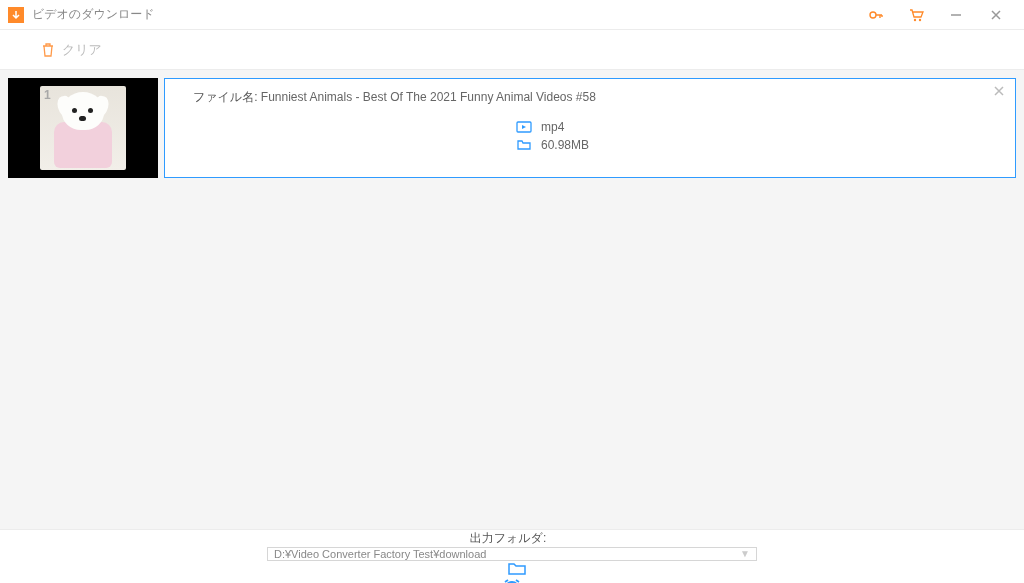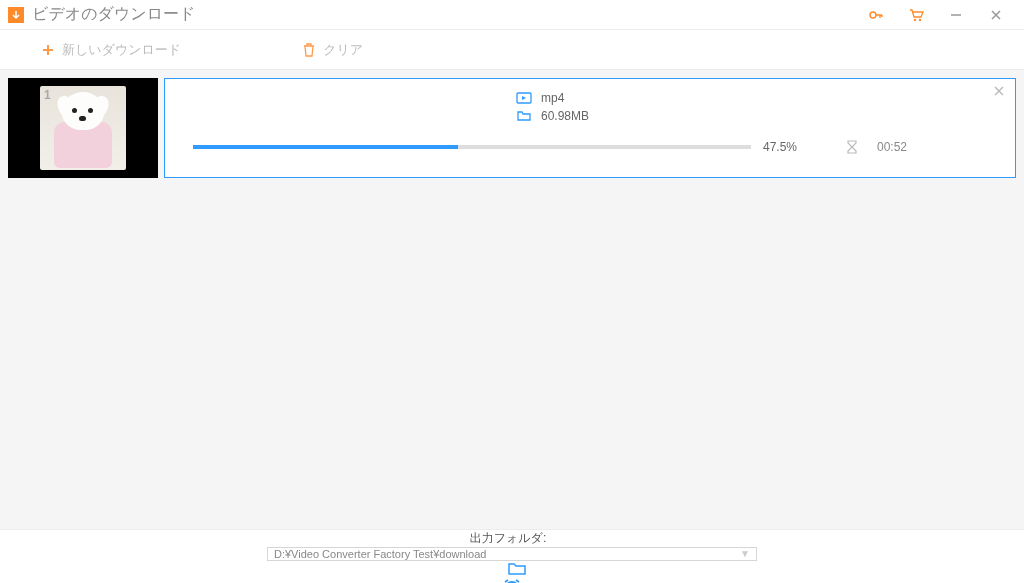--- a/index.html
+++ b/index.html
@@ -1,19 +1,19 @@
 <!DOCTYPE html>
 <html><head>
 <meta charset="utf-8">
 <style>
   * { box-sizing: border-box; margin: 0; padding: 0; }
   html, body { width: 1024px; height: 583px; font-family: "Segoe UI", Arial, sans-serif; background: #fff; overflow: hidden; }
   .titlebar { height: 30px; display: flex; align-items: center; padding: 0 8px; border-bottom: 1px solid #ececec; }
   .titlebar .logo { width: 16px; height: 16px; background: #ff8a2a; display: flex; align-items: center; justify-content: center; margin-right: 8px; }
-  .titlebar .title { font-size: 16px; color: #888; flex: 0 0 auto; }
+  .titlebar .title { font-size: 12px; color: #888; flex: 0 0 auto; }
   .titlebar .spacer { flex: 1; }
   .titlebar .tb-btn { width: 40px; height: 30px; display: flex; align-items: center; justify-content: center; color: #ff8a2a; cursor: pointer; }
   .titlebar .tb-btn.gray { color: #999; }
   .toolbar { height: 40px; display: flex; align-items: center; padding: 0 40px; border-bottom: 1px solid #ececec; }
   .toolbar .tbtn { display: flex; align-items: center; font-size: 13px; color: #bbb; margin-right: 120px; cursor: pointer; }
   .toolbar .tbtn .ic { width: 16px; height: 16px; margin-right: 6px; display: flex; align-items: center; justify-content: center; color: #ff9a4a; }
   .content { position: absolute; top: 70px; bottom: 54px; left: 0; right: 0; background: #f5f5f5; padding: 8px; }
   .item { display: flex; height: 100px; }
   .thumb { width: 150px; height: 100px; background: #000; position: relative; }
   .thumb .pic { position: absolute; left: 32px; top: 8px; width: 86px; height: 84px; background: linear-gradient(180deg, #e8e4dc 0%, #f2efe9 100%); border-radius: 2px; overflow: hidden; }
@@ -80,28 +80,20 @@
   <div class="tb-btn gray">
     <svg width="14" height="14" viewBox="0 0 14 14">
         <path d="M3 3 L11 11 M11 3 L3 11" stroke="#999" stroke-width="1.5"></path>
       </svg>
   </div>
 </div>
 
 <div class="toolbar">
   <div class="tbtn">
     <span class="ic">
-      <svg width="14" height="14" viewBox="0 0 14 14">
-          <path d="M7 2 L7 12 M2 7 L12 7" stroke="#ff9a4a" stroke-width="2"></path>
-        </svg>
-    </span>
-    <span>新しいダウンロード</span>
-  </div>
-  <div class="tbtn">
-    <span class="ic">
       <svg width="12" height="14" viewBox="0 0 12 14">
           <path d="M1 3 L11 3 M4 3 L4 1 L8 1 L8 3 M2 3 L3 13 L9 13 L10 3" stroke="#ff9a4a" stroke-width="1.3" fill="none"></path>
         </svg>
     </span>
     <span>クリア</span>
   </div>
 </div>
 
 <div class="content">
   <div class="item">
@@ -116,50 +108,42 @@
           <div class="nose"></div>
       </div>
       <div class="idx">1</div>
     </div>
     <div class="card">
       <div class="close">
         <svg width="12" height="12" viewBox="0 0 12 12">
             <path d="M2 2 L10 10 M10 2 L2 10" stroke="#bbb" stroke-width="1.5"></path>
           </svg>
       </div>
+      <div class="fname">
+        <span class="lab">ファイル名:</span>
+        <span>Funniest Animals - Best Of The 2021 Funny Animal Videos #58</span>
+      </div>
       <div class="metarow">
         <div class="meta">
           <span class="ic">
             <svg width="16" height="16" viewBox="0 0 16 16">
                 <rect x="1" y="3" width="14" height="10" rx="1" stroke="#2f9bff" stroke-width="1.3" fill="none"></rect>
                 <path d="M6 6 L10 8 L6 10 Z" fill="#2f9bff"></path>
               </svg>
           </span>
           <span>mp4</span>
         </div>
         <div class="meta">
           <span class="ic">
             <svg width="16" height="16" viewBox="0 0 16 16">
                 <path d="M2 4 L6 4 L7 6 L14 6 L14 12 L2 12 Z" stroke="#2f9bff" stroke-width="1.3" fill="none"></path>
               </svg>
           </span>
           <span>60.98MB</span>
         </div>
-      </div>
-      <div class="progrow">
-        <div class="bar">
-          <div class="fill" style="width:47.5%"></div>
-        </div>
-        <div class="pct">47.5%</div>
-        <span class="eta-ic">
-          <svg width="14" height="16" viewBox="0 0 14 16">
-              <path d="M3 2 L11 2 L11 4 L7 8 L11 12 L11 14 L3 14 L3 12 L7 8 L3 4 Z" stroke="#bbb" stroke-width="1.2" fill="none"></path>
-            </svg>
-        </span>
-        <span class="eta">00:52</span>
       </div>
     </div>
   </div>
 </div>
 
 <div class="bottombar">
   <span class="lab">出力フォルダ:</span>
   <div class="path">
     <span>D:¥Video Converter Factory Test¥download</span>
     <span class="chev">▼</span>

